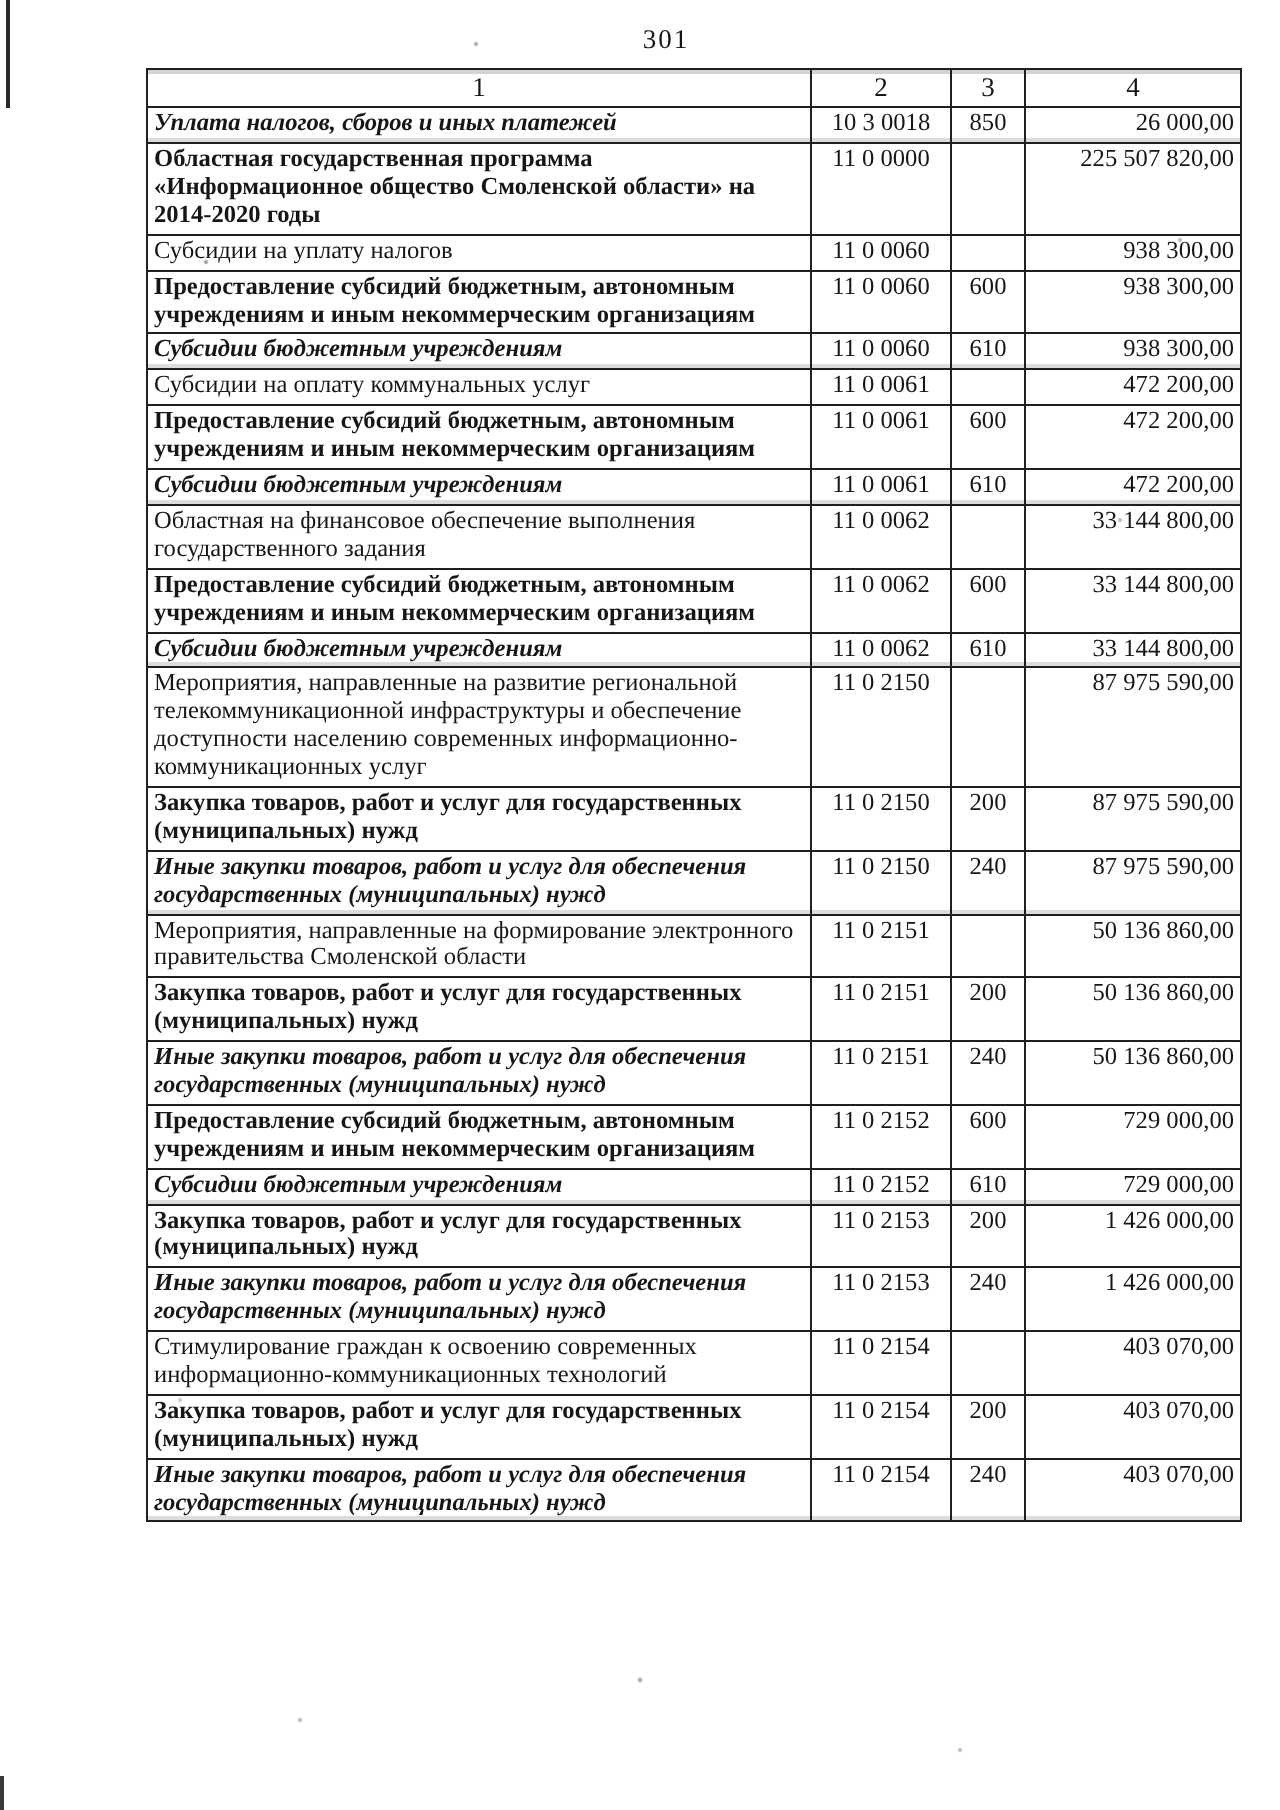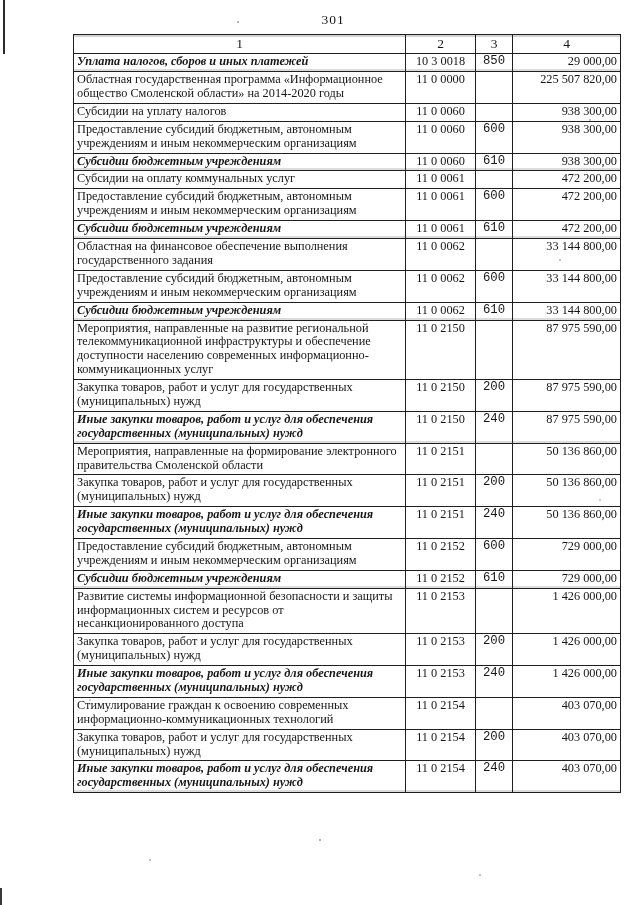--- a/index.html
+++ b/index.html
@@ -77,24 +77,24 @@
   table.budget-table thead th {
     font-weight: normal;
     text-align: center;
     font-size: 13.5px;
     padding: 1px 0 2px 0;
     
     box-shadow: inset 0 2px 0 rgba(125,125,125,0.35);
   }
   td.c-name   { text-align: left; padding-left: 4px; }
   td.c-code   { text-align: center; white-space: nowrap; }
-  td.c-vr     { text-align: center; white-space: nowrap; font-family: Liberation Mono, monospace; }
+  td.c-vr     { text-align: center; white-space: nowrap; }
   td.c-amount { text-align: right; padding-right: 6px; white-space: nowrap; }
 
-  tr.bold td.c-name        { font-weight: normal; }
+  tr.bold td.c-name        { font-weight: bold; }
   tr.bold-italic td.c-name { font-weight: bold; font-style: italic; }
 
   
   tr.smudge td { box-shadow: inset 0 -2px 0 rgba(130,130,130,0.28); }
 </style>
 </head>
 <body>
 
 <div class="page">
   <div class="artifact-line-top"></div>
@@ -115,21 +115,21 @@
         <th>2</th>
         <th>3</th>
         <th>4</th>
       </tr>
     </thead>
     <tbody id="table-body">
         <tr class="bold-italic smudge">
           <td class="c-name">Уплата налогов, сборов и иных платежей</td>
           <td class="c-code">10 3 0018</td>
           <td class="c-vr">850</td>
-          <td class="c-amount">29 000,00</td>
+          <td class="c-amount">26 000,00</td>
         </tr>
         <tr class="bold">
           <td class="c-name">Областная государственная программа «Информационное общество Смоленской области» на 2014-2020 годы</td>
           <td class="c-code">11 0 0000</td>
           <td class="c-vr"></td>
           <td class="c-amount">225 507 820,00</td>
         </tr>
         <tr class="regular">
           <td class="c-name">Субсидии на уплату налогов</td>
           <td class="c-code">11 0 0060</td>
@@ -224,26 +224,20 @@
           <td class="c-name">Предоставление субсидий бюджетным, автономным учреждениям и иным некоммерческим организациям</td>
           <td class="c-code">11 0 2152</td>
           <td class="c-vr">600</td>
           <td class="c-amount">729 000,00</td>
         </tr>
         <tr class="bold-italic smudge">
           <td class="c-name">Субсидии бюджетным учреждениям</td>
           <td class="c-code">11 0 2152</td>
           <td class="c-vr">610</td>
           <td class="c-amount">729 000,00</td>
-        </tr>
-        <tr class="regular">
-          <td class="c-name">Развитие системы информационной безопасности и защиты информационных систем и ресурсов от несанкционированного доступа</td>
-          <td class="c-code">11 0 2153</td>
-          <td class="c-vr"></td>
-          <td class="c-amount">1 426 000,00</td>
         </tr>
         <tr class="bold">
           <td class="c-name">Закупка товаров, работ и услуг для государственных (муниципальных) нужд</td>
           <td class="c-code">11 0 2153</td>
           <td class="c-vr">200</td>
           <td class="c-amount">1 426 000,00</td>
         </tr>
         <tr class="bold-italic">
           <td class="c-name">Иные закупки товаров, работ и услуг для обеспечения государственных (муниципальных) нужд</td>
           <td class="c-code">11 0 2153</td>

